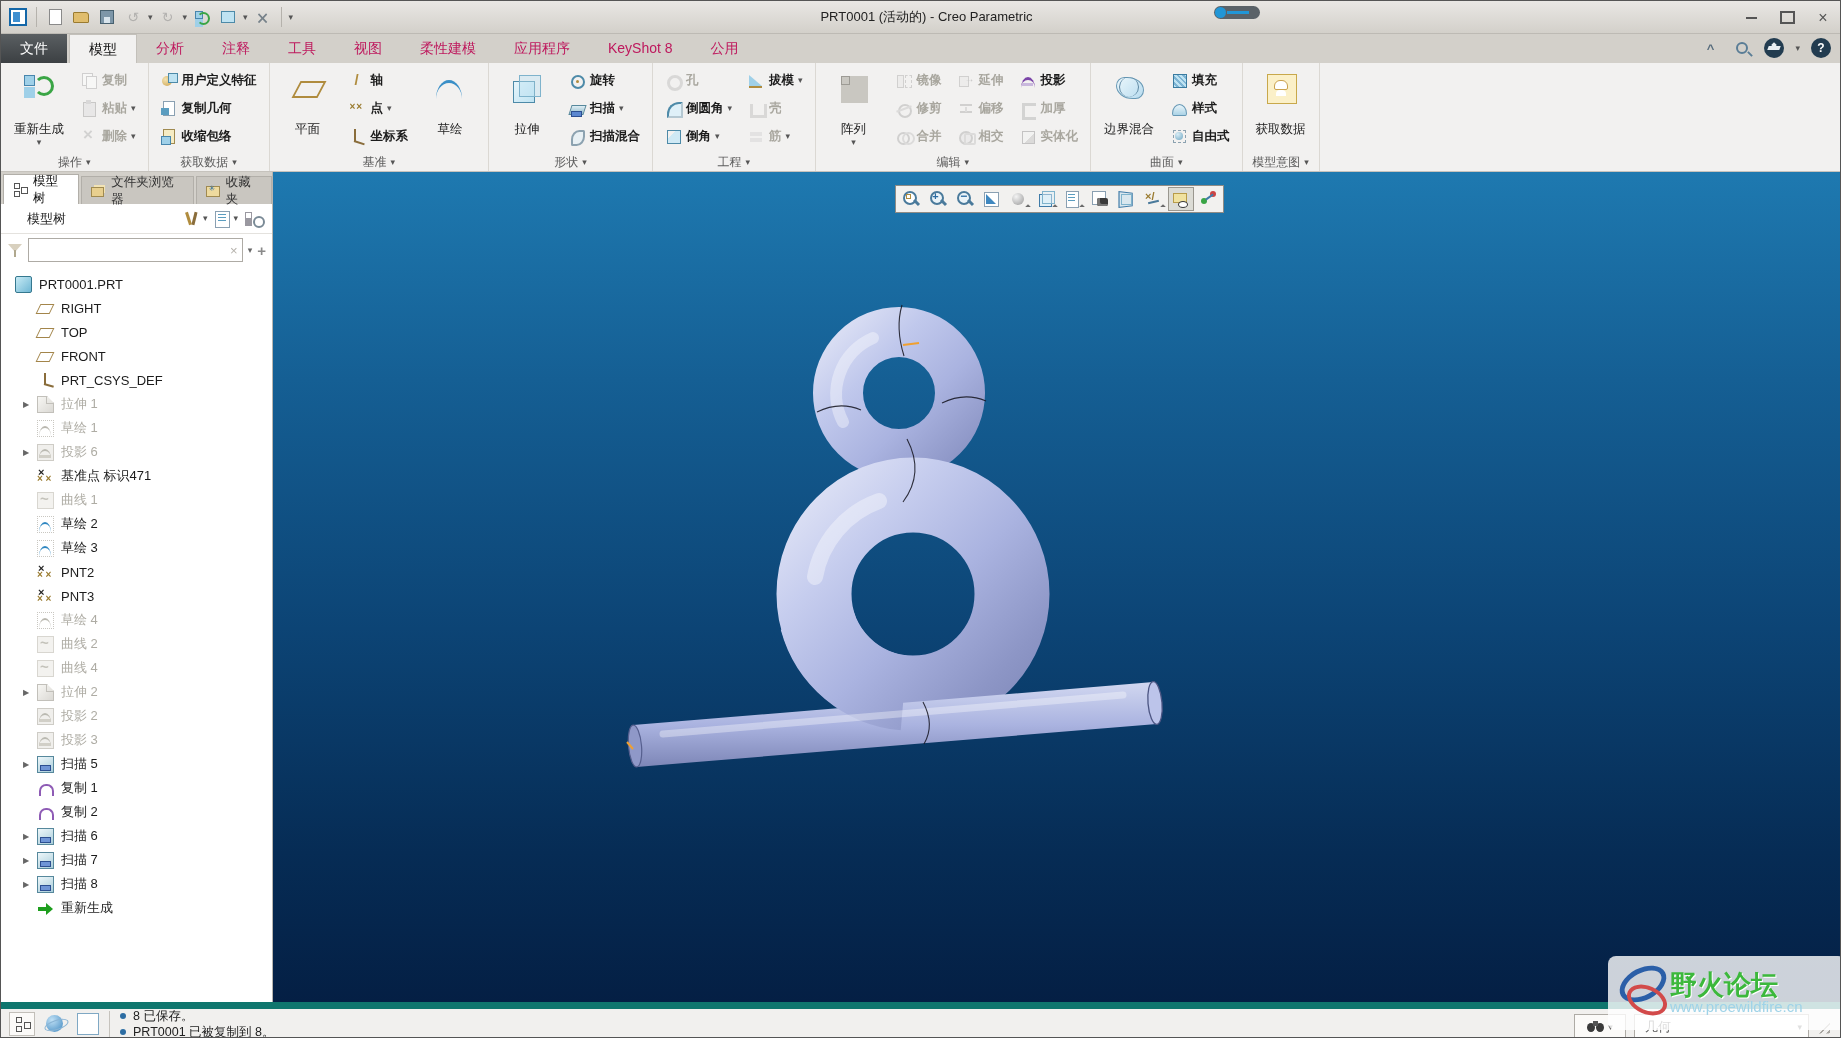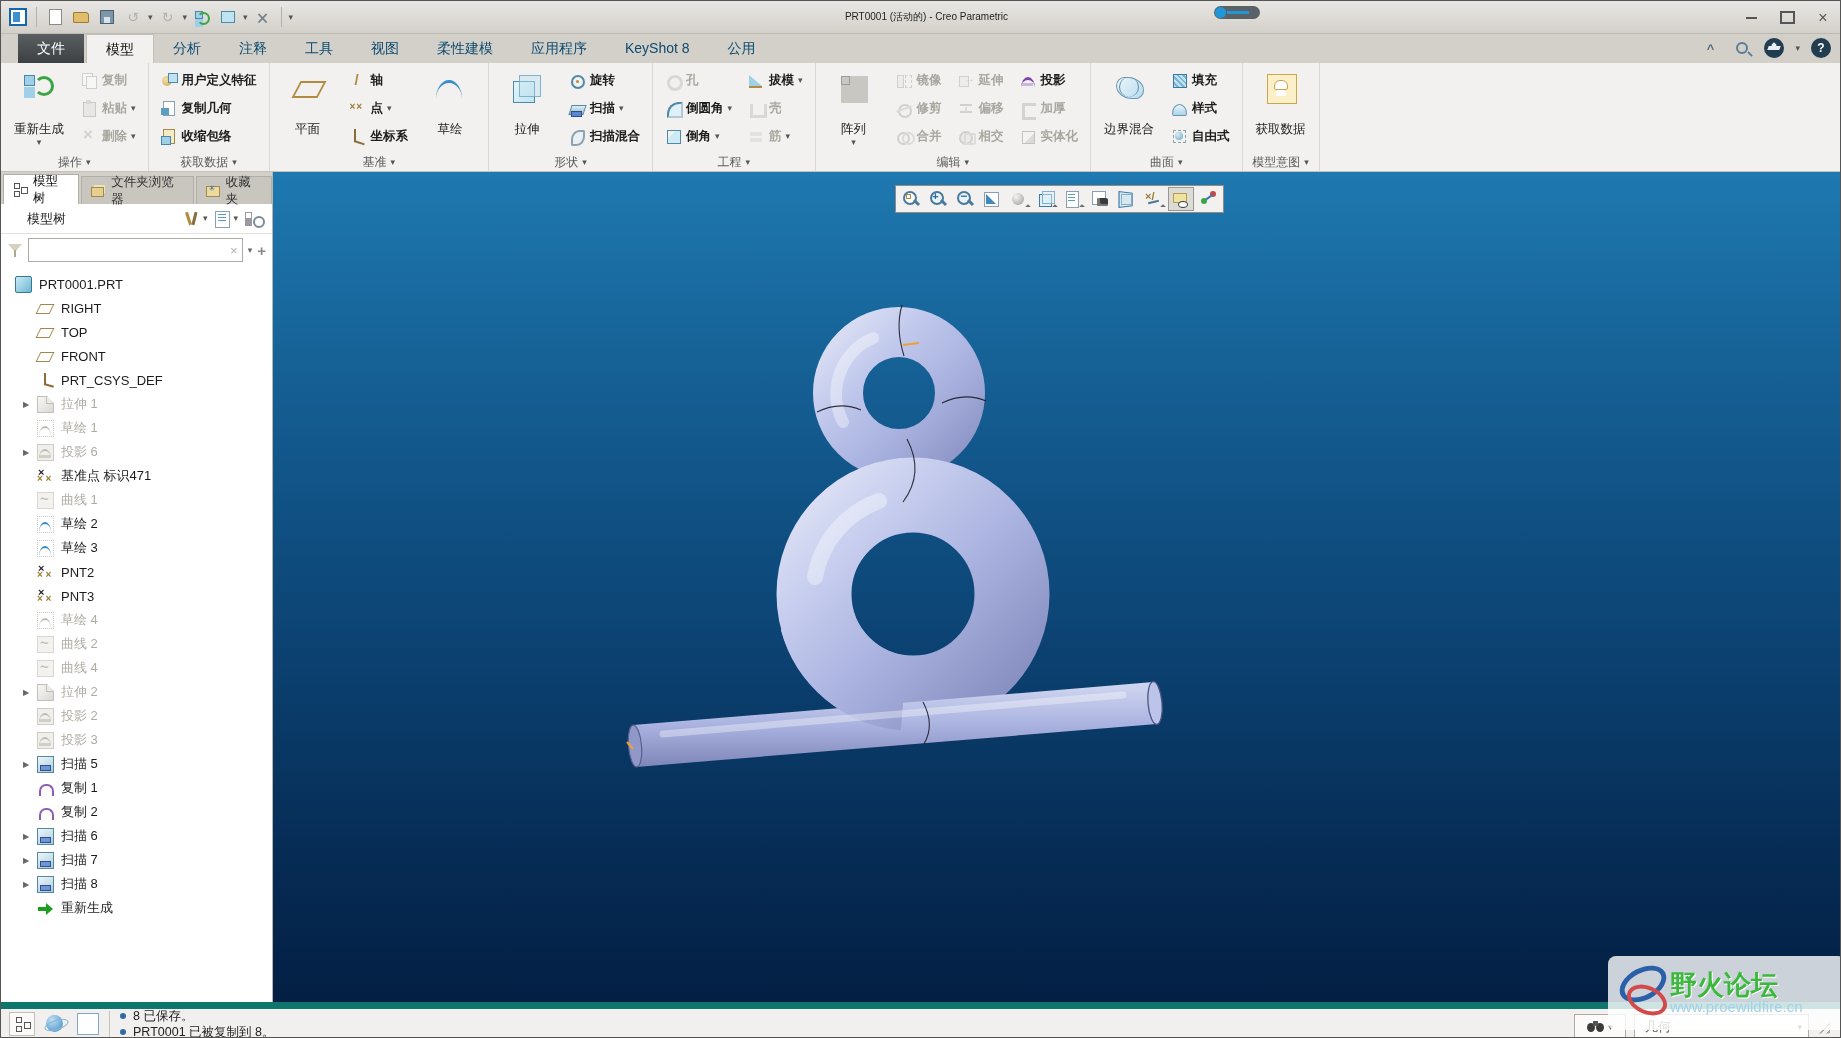--- a/index.html
+++ b/index.html
@@ -18,33 +18,33 @@
   .i-new{width:13px;height:16px;background:#fff;border:1px solid #8a8a8a;}
   .i-open{width:16px;height:11px;background:linear-gradient(#e8c87e,#cfa throne 54e);background:#e0bd6d;border:1px solid #9a7b31;border-radius:1px 3px 1px 1px;}
   .i-save{width:14px;height:14px;background:#7d96a8;border:1px solid #47606f;position:relative;}
   .i-save::before{content:"";position:absolute;left:3px;top:6px;right:3px;bottom:0;background:#d8e4ec;}
   .glyph{font-size:14px;color:#77828a;line-height:1;}
   .i-regen{width:15px;height:15px;position:relative;}
   .i-regen::before{content:"";position:absolute;left:0;top:1px;width:6px;height:6px;background:#9fd0e8;border:1px solid #4886ad;box-shadow:0 8px 0 #9fd0e8;}
   .i-regen::after{content:"";position:absolute;right:0;top:2px;width:9px;height:9px;border:2px solid #3aa545;border-left-color:transparent;border-radius:50%;}
   .i-win{width:14px;height:12px;background:#bfe3f2;border:1px solid #4d8aa8;}
   .cdd{font-size:9px;color:#555;line-height:1;}
-  #title-text{position:absolute;left:12px;right:0;text-align:center;font-size:10px;color:#222;pointer-events:none;}
+  #title-text{position:absolute;left:12px;right:0;text-align:center;font-size:13px;color:#222;pointer-events:none;}
   #tslider{position:absolute;left:1213px;top:5px;width:46px;height:13px;background:#5a6268;border-radius:7px;}
   #tslider::before{content:"";position:absolute;left:1px;top:1px;width:11px;height:11px;border-radius:50%;background:#2196d6;}
   #tslider::after{content:"";position:absolute;left:13px;top:5px;width:22px;height:3px;background:#2196d6;}
   .winbtns{position:absolute;right:6px;top:0;height:33px;display:flex;align-items:center;gap:14px;}
   .wb{width:22px;height:20px;display:flex;align-items:center;justify-content:center;color:#444;}
   .wb-min::before{content:"";width:11px;height:2px;background:#555;}
   .wb-max::before{content:"";width:11px;height:9px;border:2px solid #555;}
   .wb-close{font-size:16px;color:#555;line-height:1;}
 
   
-  #tabrow{position:absolute;left:0;top:33px;width:100%;height:29px;background:#d3d0ca;display:flex;align-items:flex-end;padding-left:17px;}
-  .tab{height:29px;line-height:29px;padding:0 19px;font-size:14px;color:#0c4a6e;cursor:default;}
+  #tabrow{position:absolute;left:0;top:33px;width:100%;height:29px;background:#d3d0ca;display:flex;align-items:flex-end;padding-left:0;}
+  .tab{height:29px;line-height:29px;padding:0 19px;font-size:14px;color:#be185d;cursor:default;}
   .tab.file{background:linear-gradient(#5a5f62,#3c4043);color:#fff;margin-right:2px;}
   .tab.active{background:#f2f1f0;border:1px solid #c3c0ba;border-bottom:none;color:#111;}
   .tabutils{position:absolute;right:8px;top:36px;display:flex;align-items:center;gap:10px;}
   .tu{width:22px;height:22px;display:flex;align-items:center;justify-content:center;position:relative;}
   .i-chevup{font-size:13px;color:#5a6e7e;font-weight:bold;}
   .i-mag{width:12px;height:12px;border:2px solid #5a7d96;border-radius:50%;position:relative;}
   .i-mag::after{content:"";position:absolute;left:9px;top:9px;width:6px;height:2px;background:#5a7d96;transform:rotate(45deg);}
   .i-dark{width:20px;height:20px;border-radius:50%;background:#223c50;color:#fff;display:flex;align-items:center;justify-content:center;font-size:12px;font-weight:bold;}
   .i-cap{position:relative;width:20px;height:20px;border-radius:50%;background:#223c50;}
   .i-cap::before{content:"";position:absolute;left:4px;top:8px;width:12px;height:4px;background:#e8eef2;transform:skewX(-20deg);}

